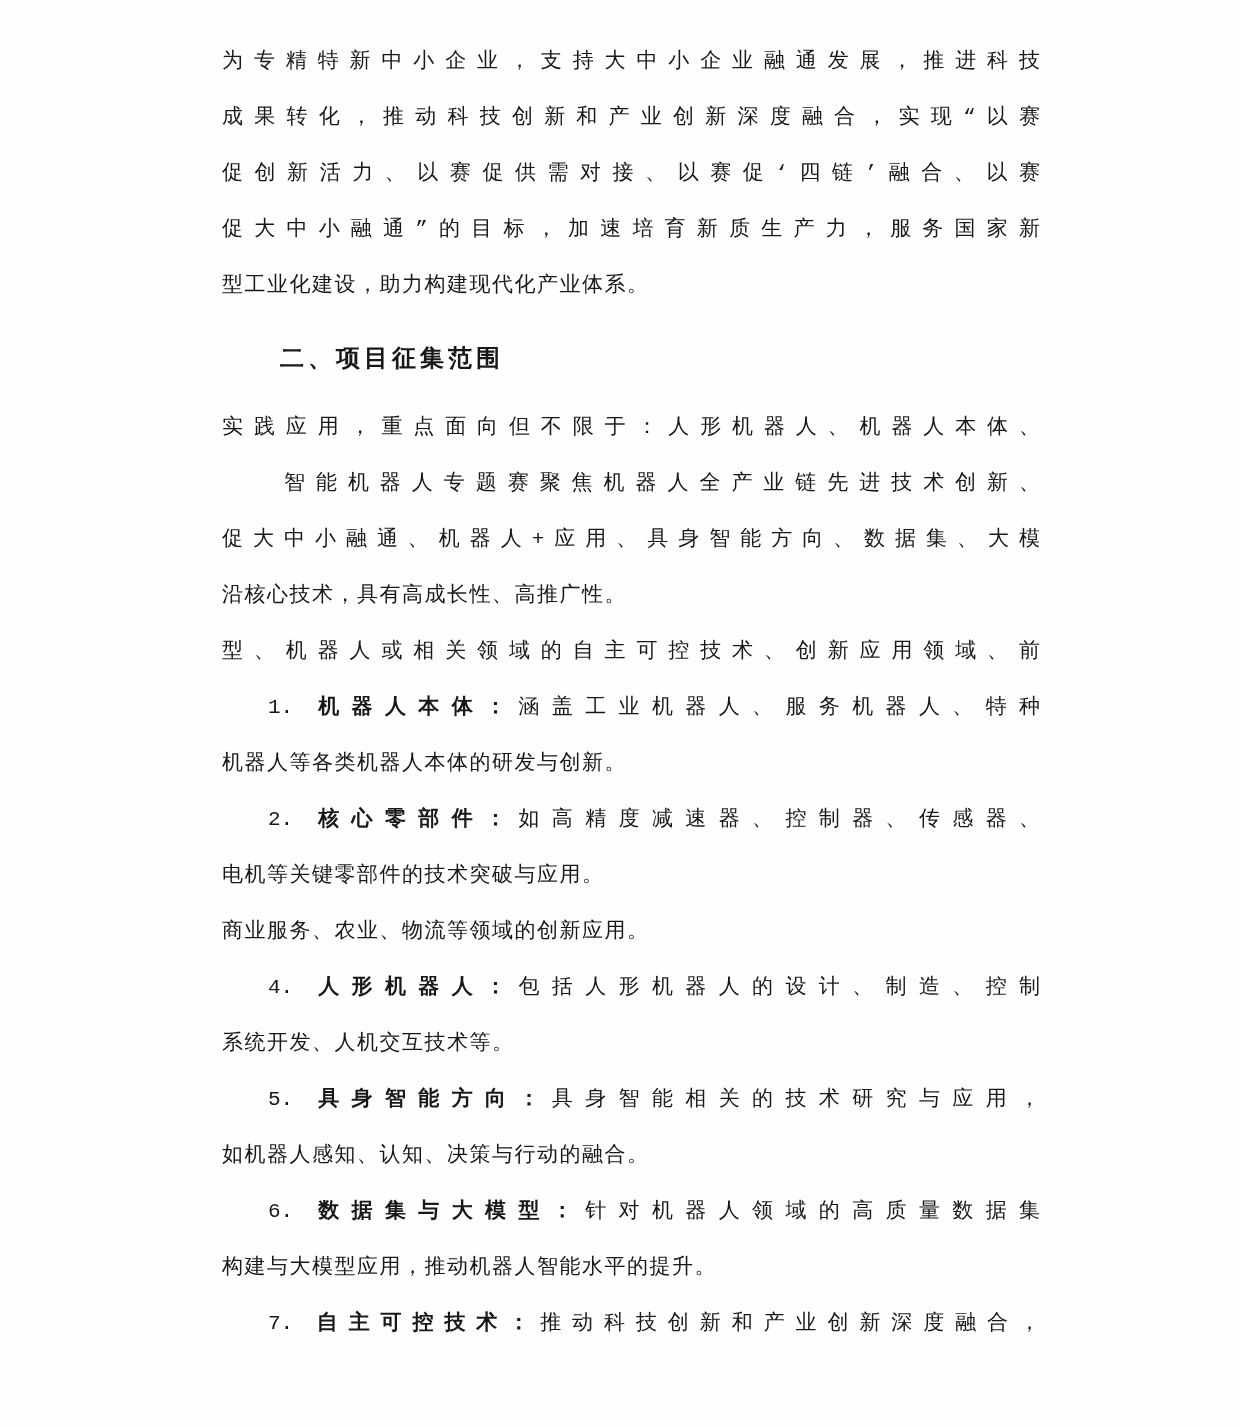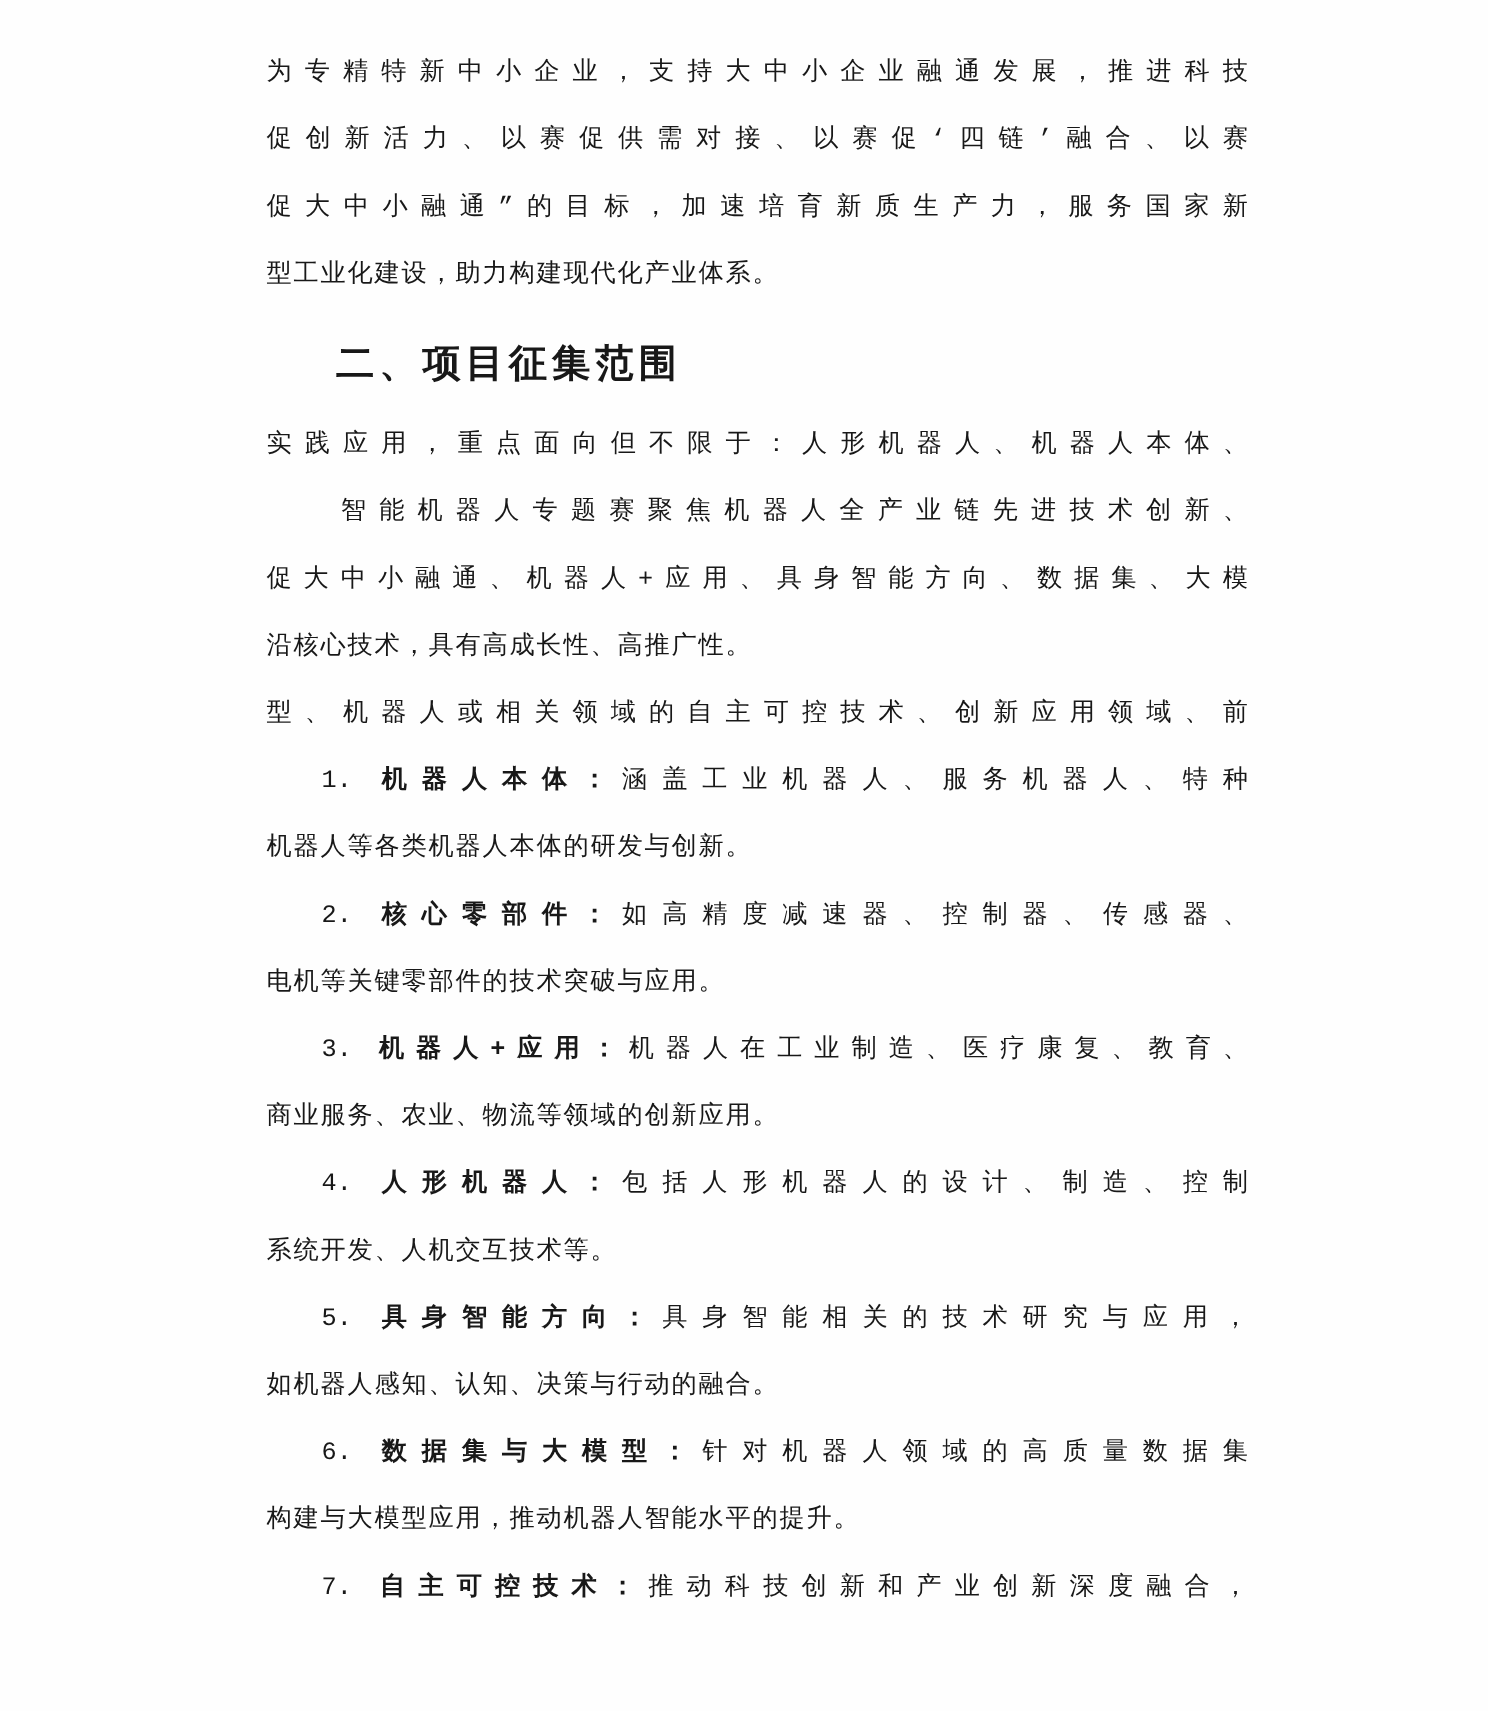--- a/index.html
+++ b/index.html
@@ -34,55 +34,55 @@
     text-align: right;
     text-align-last: left;
     letter-spacing: 1.5px;
   }
   .line.indent-para { padding-left: 62px; }
   .line.indent-num  { padding-left: 46px; }
   .line.heading {
     margin-top: 16px;
     margin-bottom: 14px;
     padding-left: 58px;
-    font-size: 32px;
+    font-size: 24px;
     font-weight: 700;
     letter-spacing: 4px;
     text-align: left;
     text-align-last: left;
     font-family: "Liberation Sans", "DejaVu Sans", sans-serif;
   }
   .b { font-weight: 700; }
 </style>
 </head>
 <body>
 
 <div class="page">
   <div class="textblock">
 
     <div class="line"><span>为专精特新中小企业，支持大中小企业融通发展，推进科技</span></div>
+    <div class="line"><span>成果转化，推动科技创新和产业创新深度融合，实现“以赛</span></div>
     <div class="line"><span>促创新活力、以赛促供需对接、以赛促‘四链’融合、以赛</span></div>
     <div class="line"><span>促大中小融通”的目标，加速培育新质生产力，服务国家新</span></div>
     <div class="line no-stretch"><span>型工业化建设，助力构建现代化产业体系。</span></div>
 
     <div class="line heading">二、项目征集范围</div>
 
     <div class="line"><span>实践应用，重点面向但不限于：人形机器人、机器人本体、</span></div>
     <div class="line indent-para"><span>智能机器人专题赛聚焦机器人全产业链先进技术创新、</span></div>
     <div class="line"><span>促大中小融通、机器人+应用、具身智能方向、数据集、大模</span></div>
     <div class="line no-stretch"><span>沿核心技术，具有高成长性、高推广性。</span></div>
     <div class="line"><span>型、机器人或相关领域的自主可控技术、创新应用领域、前</span></div>
 
     <div class="line indent-num"><span>1. </span><span class="b">机器人本体：</span><span>涵盖工业机器人、服务机器人、特种</span></div>
     <div class="line no-stretch"><span>机器人等各类机器人本体的研发与创新。</span></div>
 
     <div class="line indent-num"><span>2. </span><span class="b">核心零部件：</span><span>如高精度减速器、控制器、传感器、</span></div>
     <div class="line no-stretch"><span>电机等关键零部件的技术突破与应用。</span></div>
 
-    <div class="line indent-num"><span>3. </span><span class="b">机器人+应用：</span><span>机器人在工业制造、医疗康复、教育、</span></div>
     <div class="line no-stretch"><span>商业服务、农业、物流等领域的创新应用。</span></div>
 
     <div class="line indent-num"><span>4. </span><span class="b">人形机器人：</span><span>包括人形机器人的设计、制造、控制</span></div>
     <div class="line no-stretch"><span>系统开发、人机交互技术等。</span></div>
 
     <div class="line indent-num"><span>5. </span><span class="b">具身智能方向：</span><span>具身智能相关的技术研究与应用，</span></div>
     <div class="line no-stretch"><span>如机器人感知、认知、决策与行动的融合。</span></div>
 
     <div class="line indent-num"><span>6. </span><span class="b">数据集与大模型：</span><span>针对机器人领域的高质量数据集</span></div>
     <div class="line no-stretch"><span>构建与大模型应用，推动机器人智能水平的提升。</span></div>

